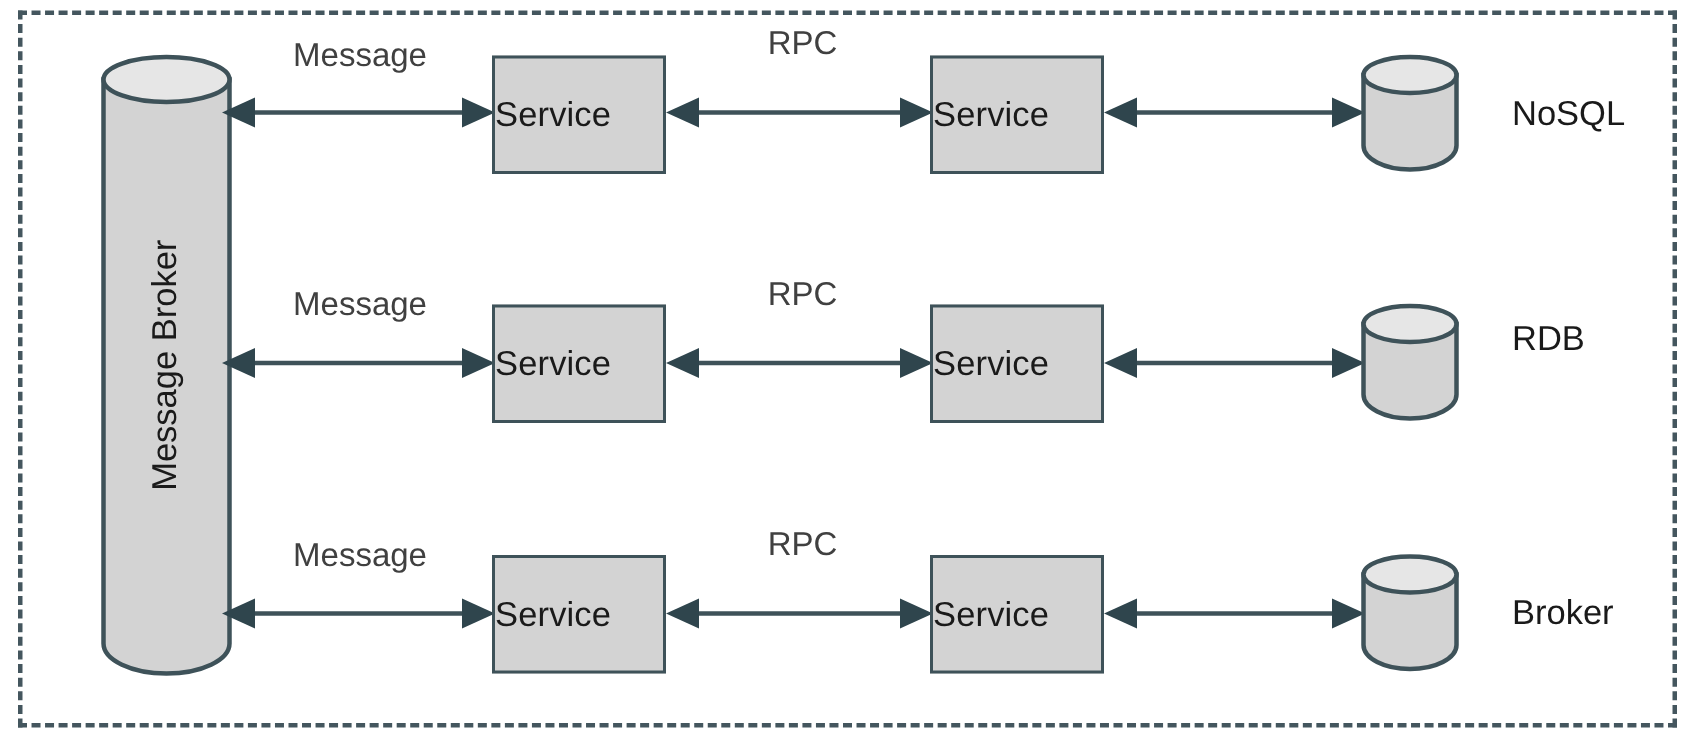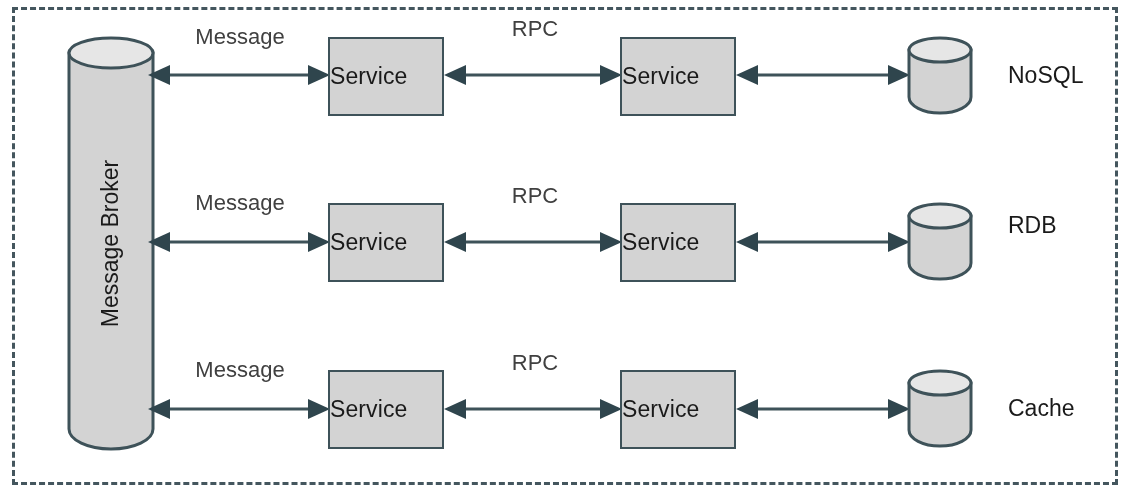--- a/index.html
+++ b/index.html
@@ -195,15 +195,15 @@
       <polygon points="0,13 22,3 22,23" fill="#2f454d"></polygon>
       <polygon points="174,13 152,3 152,23" fill="#2f454d"></polygon>
     </svg>
   </div>
   <div class="cyl" style="left:906px; top:368px;">
     <svg width="68" height="84" viewBox="0 0 68 84">
       <path d="M3,15 L3,62 A31,16 0 0 0 65,62 L65,15 Z" fill="#d3d3d3" stroke="#3e5259" stroke-width="3"></path>
       <ellipse cx="34" cy="15" rx="31" ry="12" fill="#e6e6e6" stroke="#3e5259" stroke-width="3"></ellipse>
     </svg>
   </div>
-  <div class="store-label" style="left:1008px; top:395px;">Cache</div>
+  <div class="store-label" style="left:1008px; top:395px;">Broker</div>
 
 </div>
 
 </body></html>

